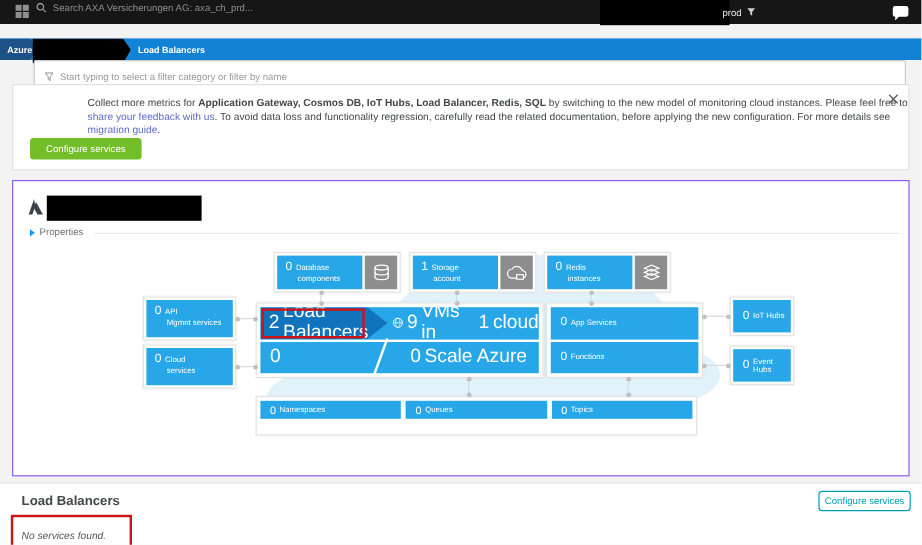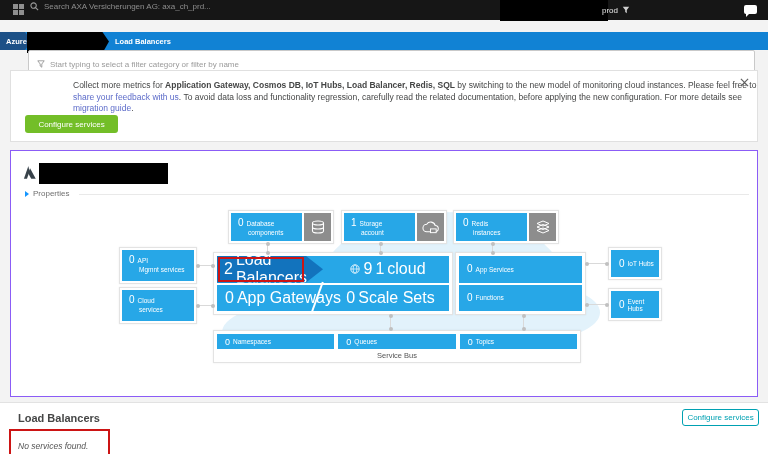--- a/index.html
+++ b/index.html
@@ -234,38 +234,38 @@
 
 <div class="center-box">
   <div class="cb-row">
     <div class="vms-area">
       <svg width="10" height="10" viewBox="0 0 12 12">
           <circle cx="6" cy="6" r="5" fill="none" stroke="#fff" stroke-width="1"></circle>
           <ellipse cx="6" cy="6" rx="2.3" ry="5" fill="none" stroke="#fff" stroke-width="0.8"></ellipse>
           <line x1="1" y1="6" x2="11" y2="6" stroke="#fff" stroke-width="0.8"></line>
         </svg>
       <span class="num">9</span>
+      <span class="lbl">VMs in</span>
       <span class="num">1</span>
       <span class="lbl">cloud</span>
     </div>
     <div class="lb-pent">
       <span class="num">2</span>
       <span class="lbl">Load Balancers</span>
     </div>
     <div class="red-outline" style="left:1px; top:1px; width:86px; height:25px;"></div>
   </div>
   <div class="cb-row">
     <div class="slash"></div>
     <div class="gw-label">
       <span class="num">0</span>
-      <span class="lbl">App Gateways</span>
     </div>
     <div class="ss-label">
       <span class="num">0</span>
-      <span class="lbl">Scale Sets</span>
+      <span class="lbl">Scale Azure</span>
     </div>
   </div>
 </div>
 
 <div class="stack-box">
   <div class="tile inline">
     <span class="num">0</span>
     <span class="lbl">App Services</span>
   </div>
   <div class="tile inline">
@@ -295,21 +295,20 @@
     </div>
     <div class="tile inline" style="width:121px;">
       <span class="num">0</span>
       <span class="lbl">Queues</span>
     </div>
     <div class="tile inline" style="flex:1;">
       <span class="num">0</span>
       <span class="lbl">Topics</span>
     </div>
   </div>
-  <div class="bus-label">Service Bus</div>
 </div>
 
 <div class="conn v" style="left:267px; top:245px; height:7px;"></div>
 <div class="conn v" style="left:380px; top:245px; height:7px;"></div>
 <div class="conn v" style="left:492px; top:245px; height:7px;"></div>
 <div class="conn h" style="left:199px; top:265px; width:13px;"></div>
 <div class="conn h" style="left:199px; top:305px; width:13px;"></div>
 <div class="conn h" style="left:588px; top:263px; width:18px;"></div>
 <div class="conn h" style="left:588px; top:304px; width:18px;"></div>
 <div class="conn v" style="left:390px; top:317px; height:11px;"></div>

